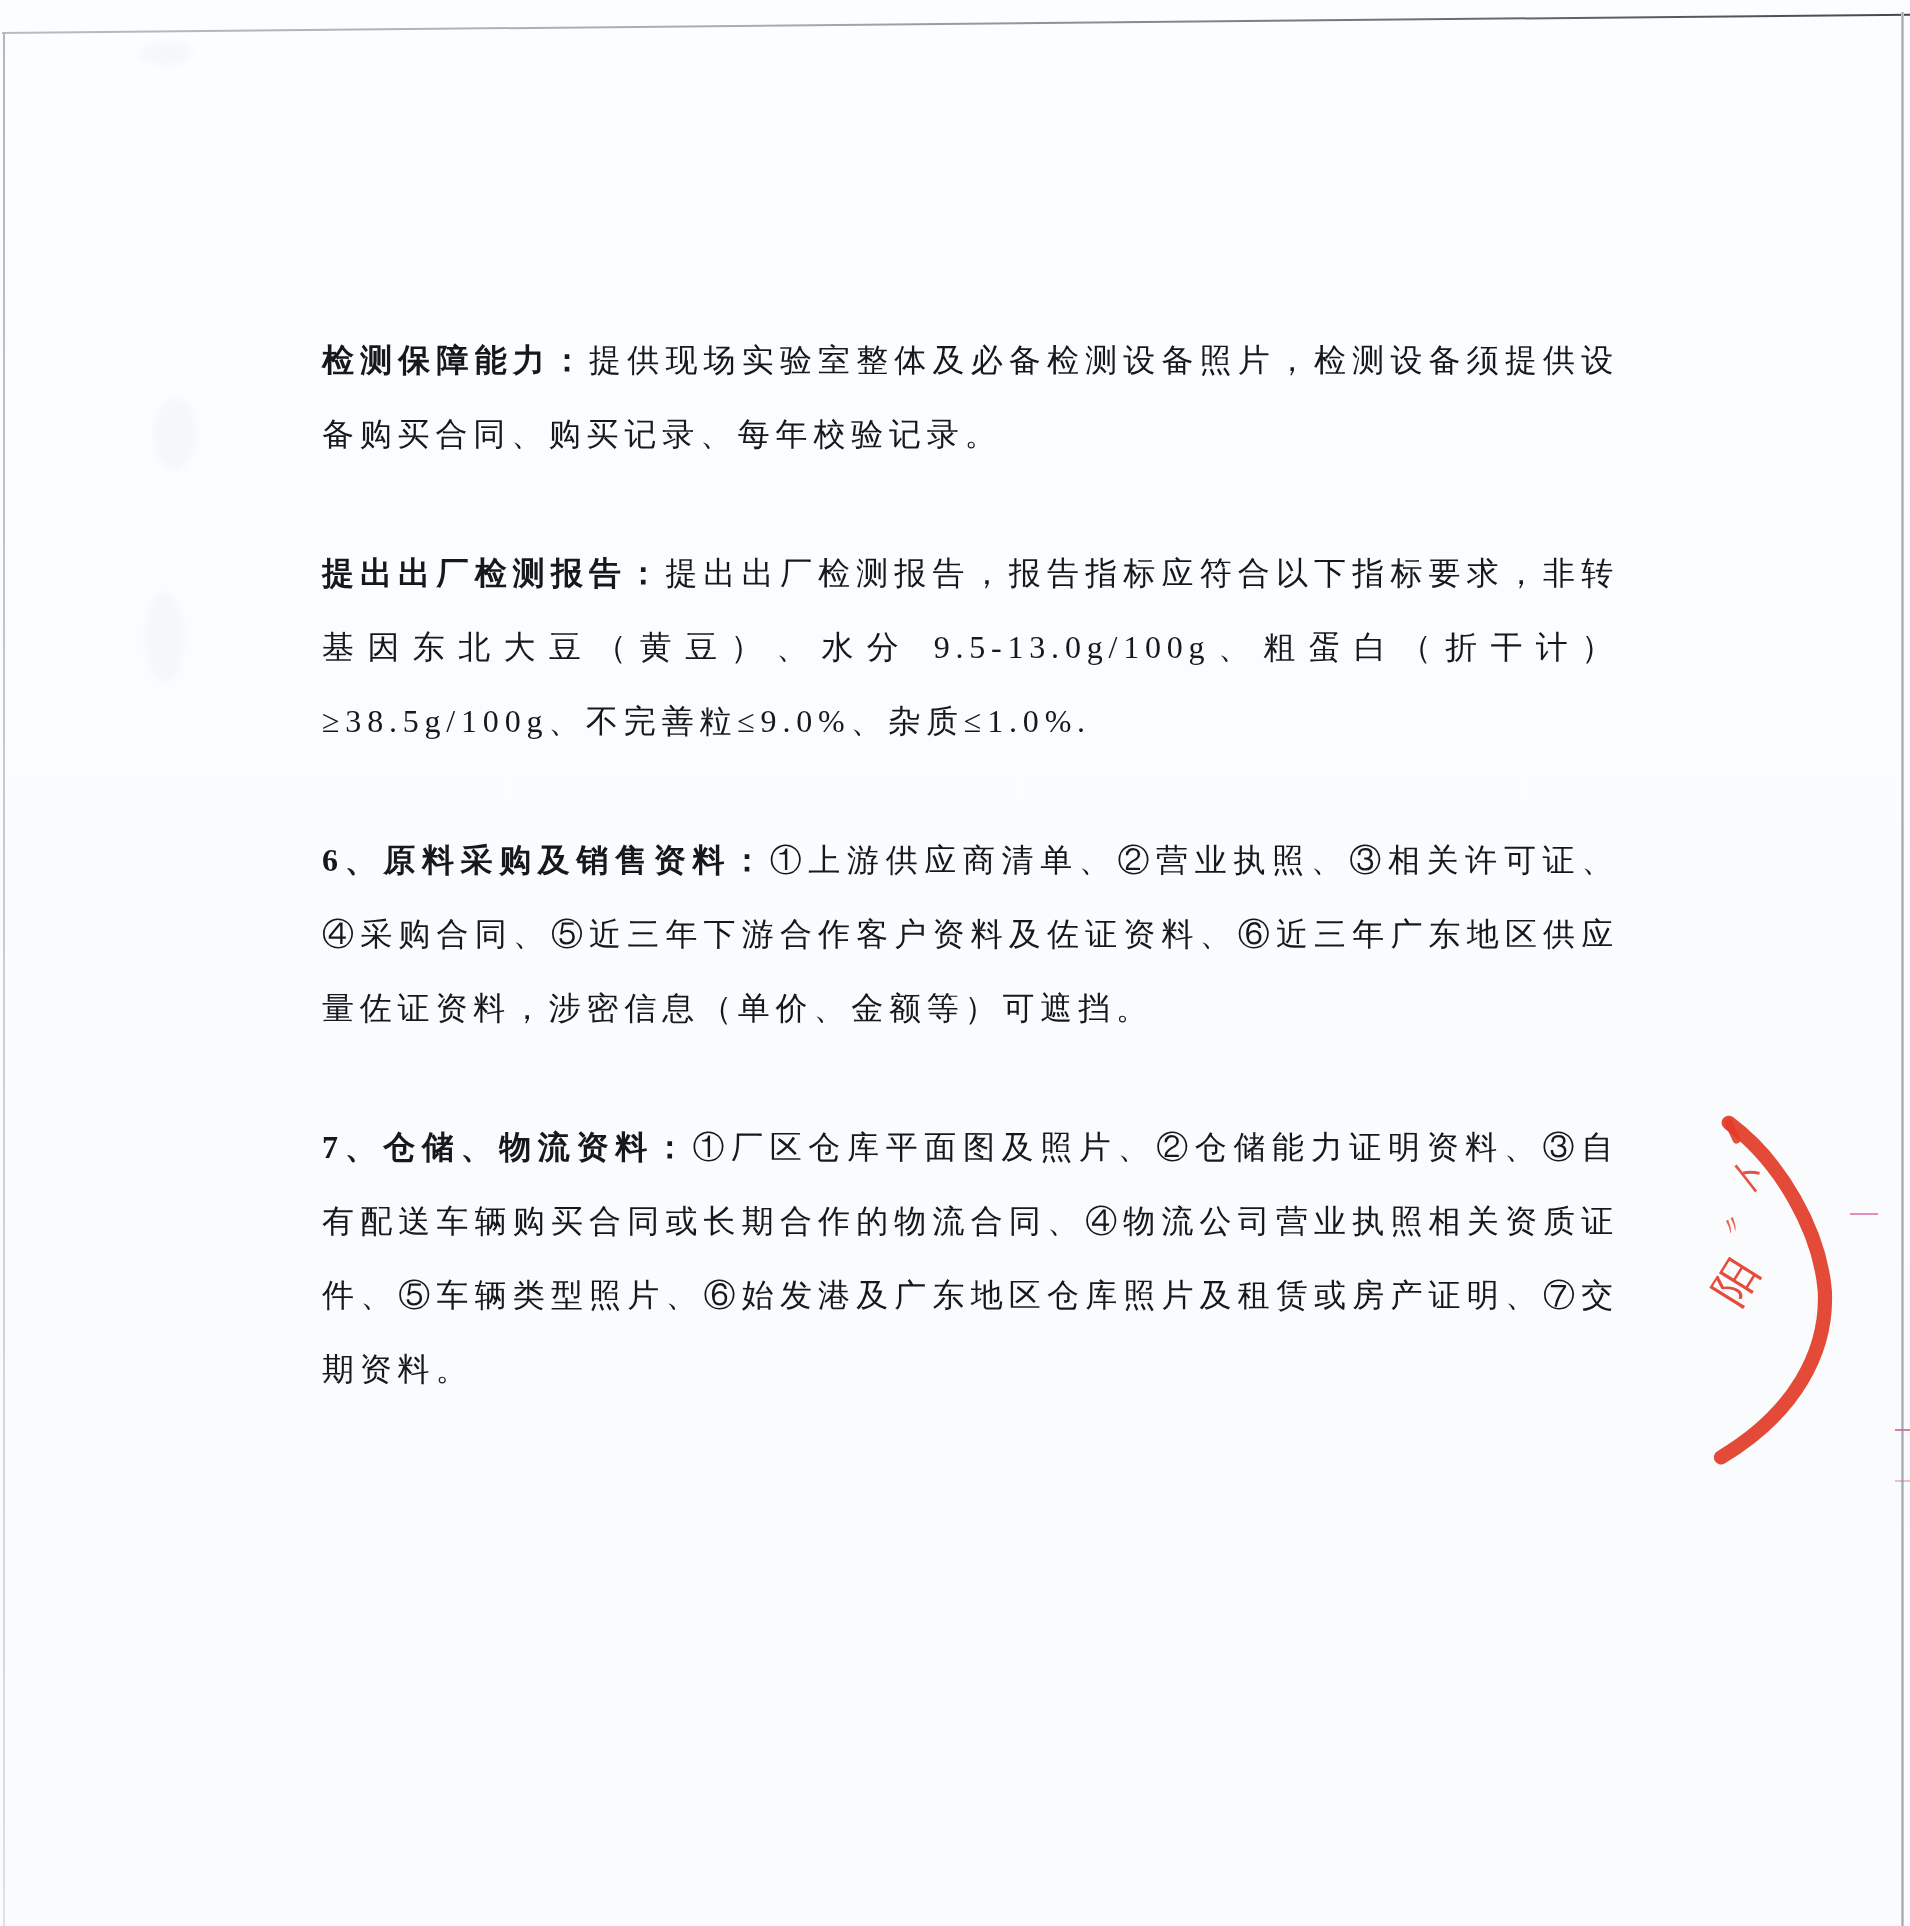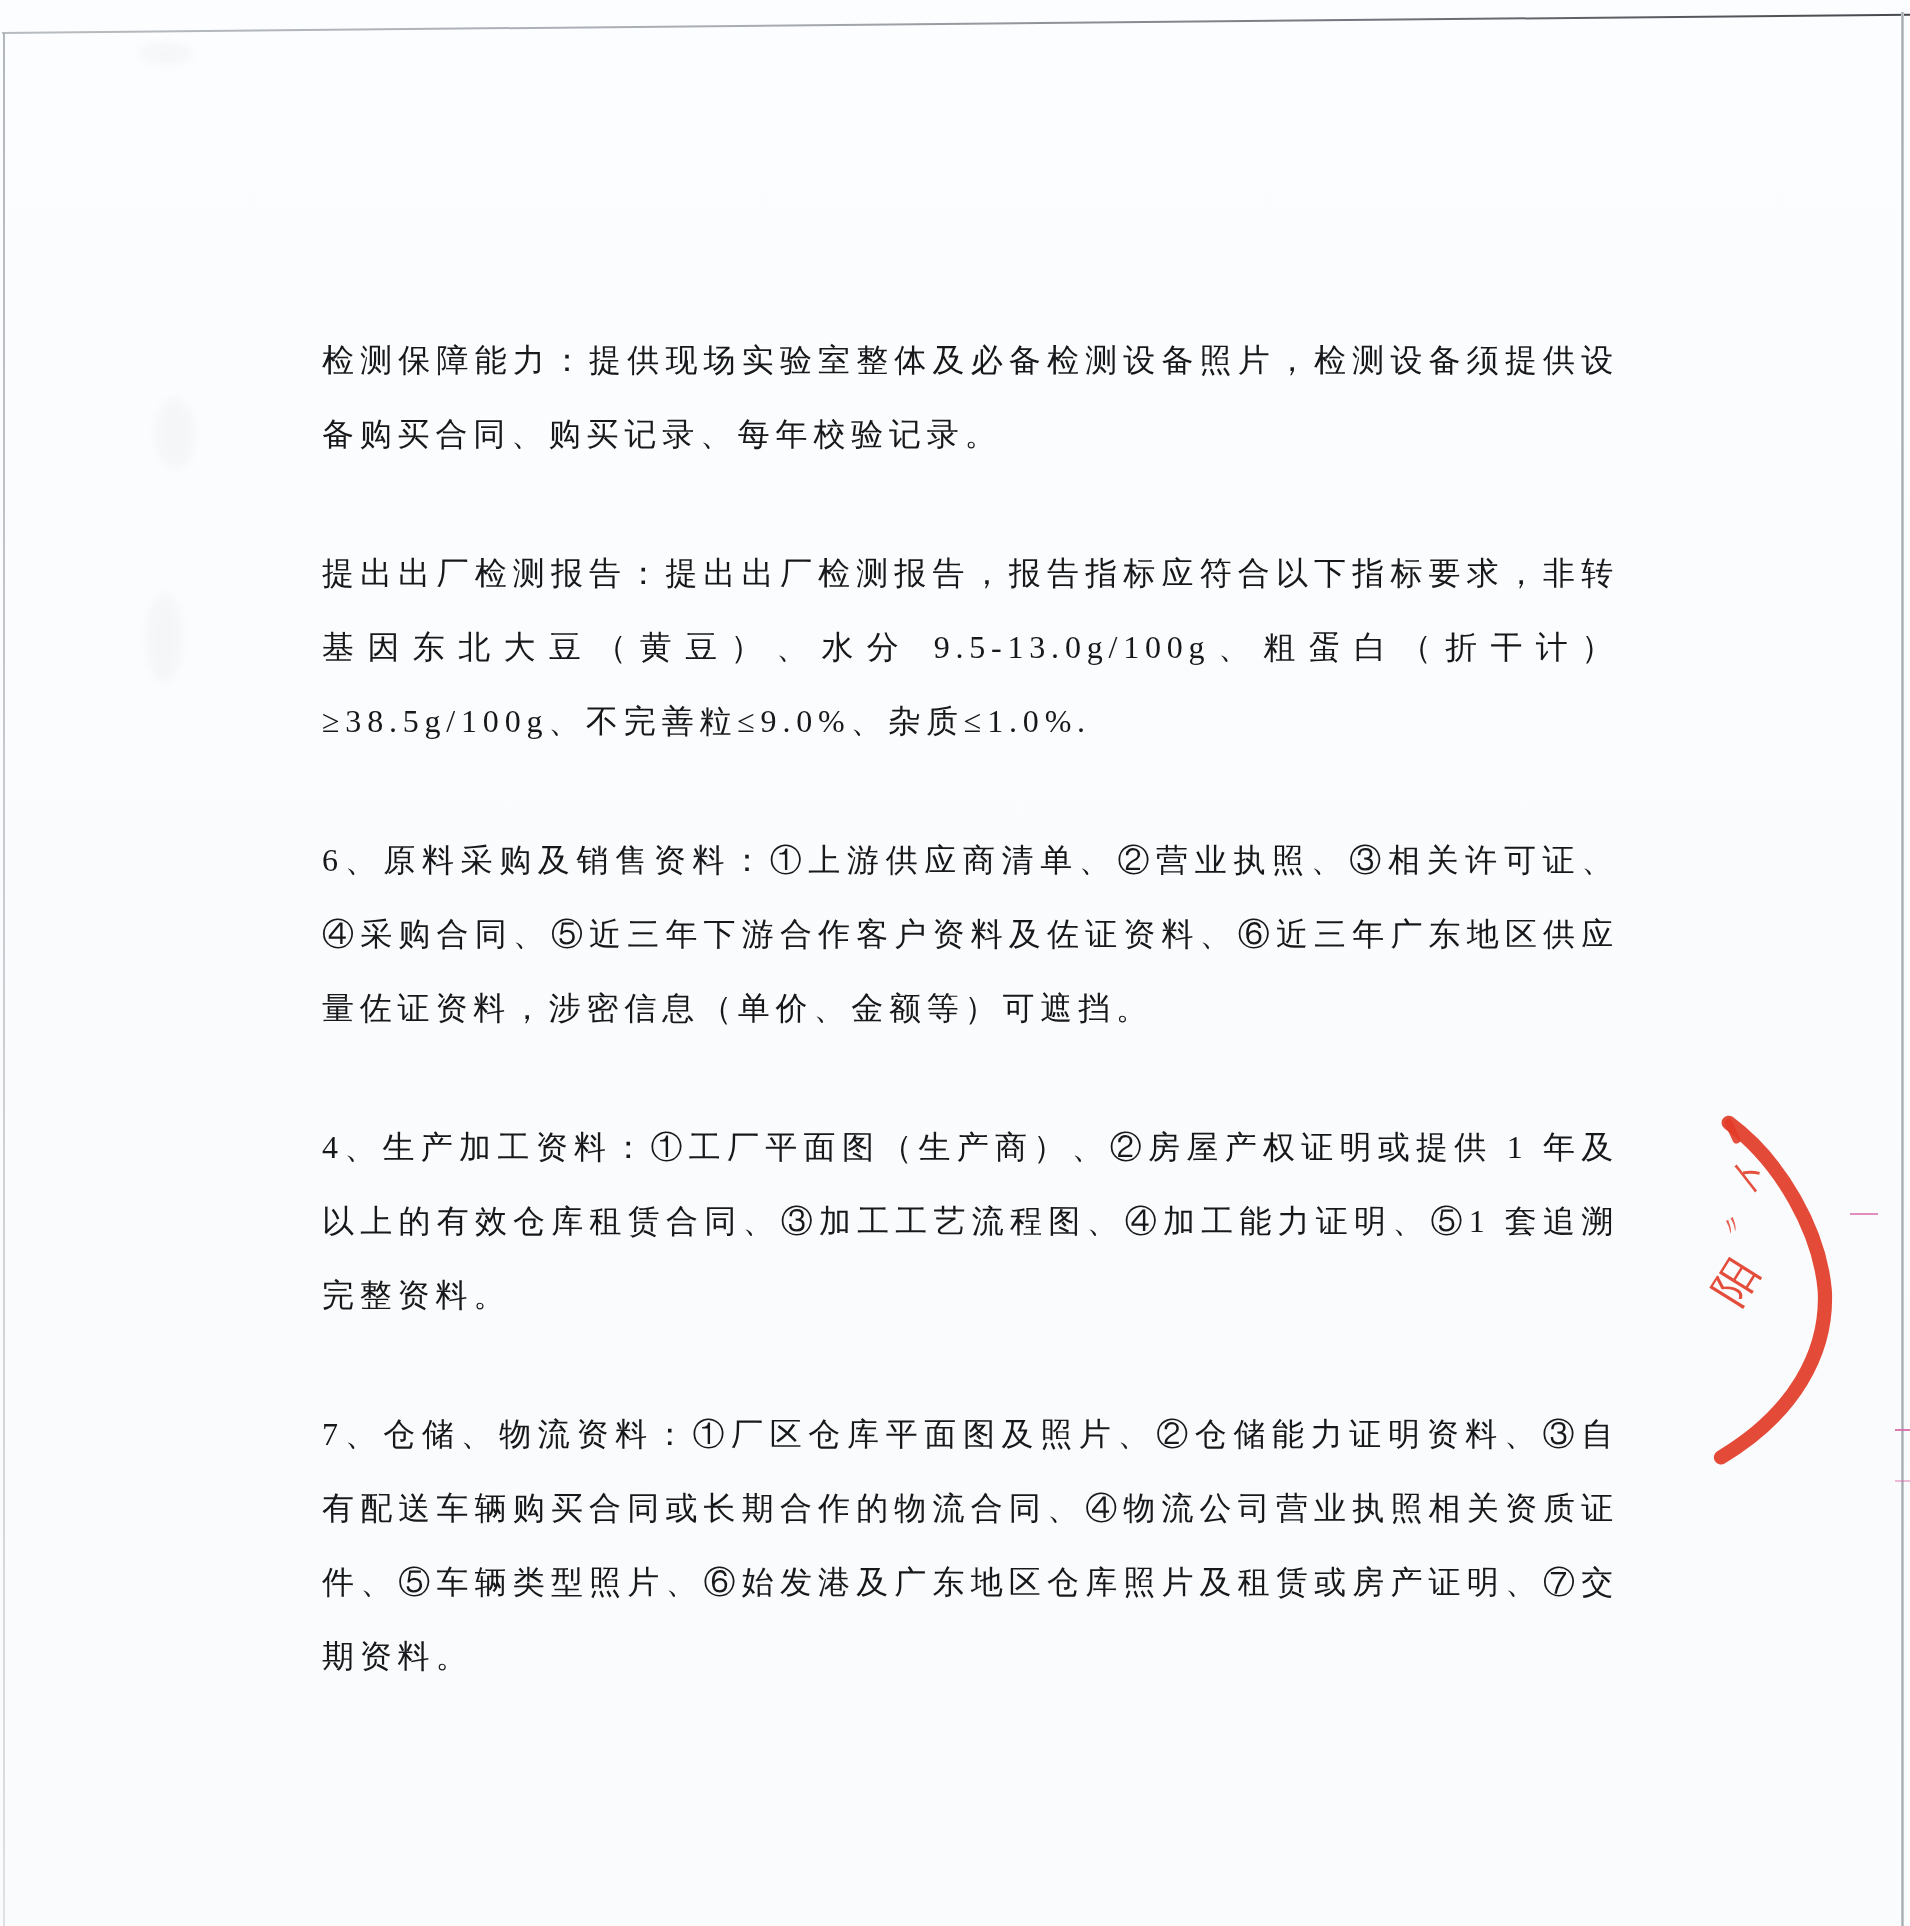--- a/index.html
+++ b/index.html
@@ -34,21 +34,21 @@
   .s6{left:139px;top:42px;width:54px;height:23px;opacity:.05;}
   
   .content{
     position:absolute;left:322px;top:323px;width:1297px;
     font-size:32px;line-height:74px;letter-spacing:5.8px;
     color:#17181b;text-align:justify;
   }
   .para{margin:0;}
   .para + .para{margin-top:65px;}
   .para.follow{margin-top:0;}
-  .para .lead{font-weight:normal;}
+  .para .lead{font-weight:bold;}
   
   .stamp{position:absolute;left:1691px;top:1104px;width:223px;height:366px;pointer-events:none;}
 </style>
 </head>
 <body>
 
 <div class="page">
 
   <div class="edge-top"></div>
   <div class="edge-left"></div>
@@ -63,21 +63,20 @@
 
   <div class="content">
 
     <p class="para"><span class="lead">检测保障能力：</span><span>提供现场实验室整体及必备检测设备照片，检测设备须提供设备购买合同、购买记录、每年校验记录。</span></p>
 
 
     <p class="para"><span class="lead">提出出厂检测报告：</span><span>提出出厂检测报告，报告指标应符合以下指标要求，非转基因东北大豆（黄豆）、水分 9.5-13.0g/100g、粗蛋白（折干计）≥38.5g/100g、不完善粒≤9.0%、杂质≤1.0%.</span></p>
 
     <p class="para"><span class="lead">6、原料采购及销售资料：</span><span>①上游供应商清单、②营业执照、③相关许可证、④采购合同、⑤近三年下游合作客户资料及佐证资料、⑥近三年广东地区供应量佐证资料，涉密信息（单价、金额等）可遮挡。</span></p>
 
-    <p class="para"><span class="lead">4、生产加工资料：</span><span>①工厂平面图（生产商）、②房屋产权证明或提供 1 年及以上的有效仓库租赁合同、③加工工艺流程图、④加工能力证明、⑤1 套追溯完整资料。</span></p>
 
     <p class="para"><span class="lead">7、仓储、物流资料：</span><span>①厂区仓库平面图及照片、②仓储能力证明资料、③自有配送车辆购买合同或长期合作的物流合同、④物流公司营业执照相关资质证件、⑤车辆类型照片、⑥始发港及广东地区仓库照片及租赁或房产证明、⑦交期资料。</span></p>
 
     <p class="para"></p>
 
   </div>
 
   <div class="stamp">
     <svg width="223" height="366" viewBox="0 0 580 950">
       <path d="M 98 48 C 235 150, 335 330, 348 485 C 356 645, 268 805, 78 918" fill="none" stroke-width="37" stroke-linecap="round" opacity="0.92" stroke="#e23b27"></path>

